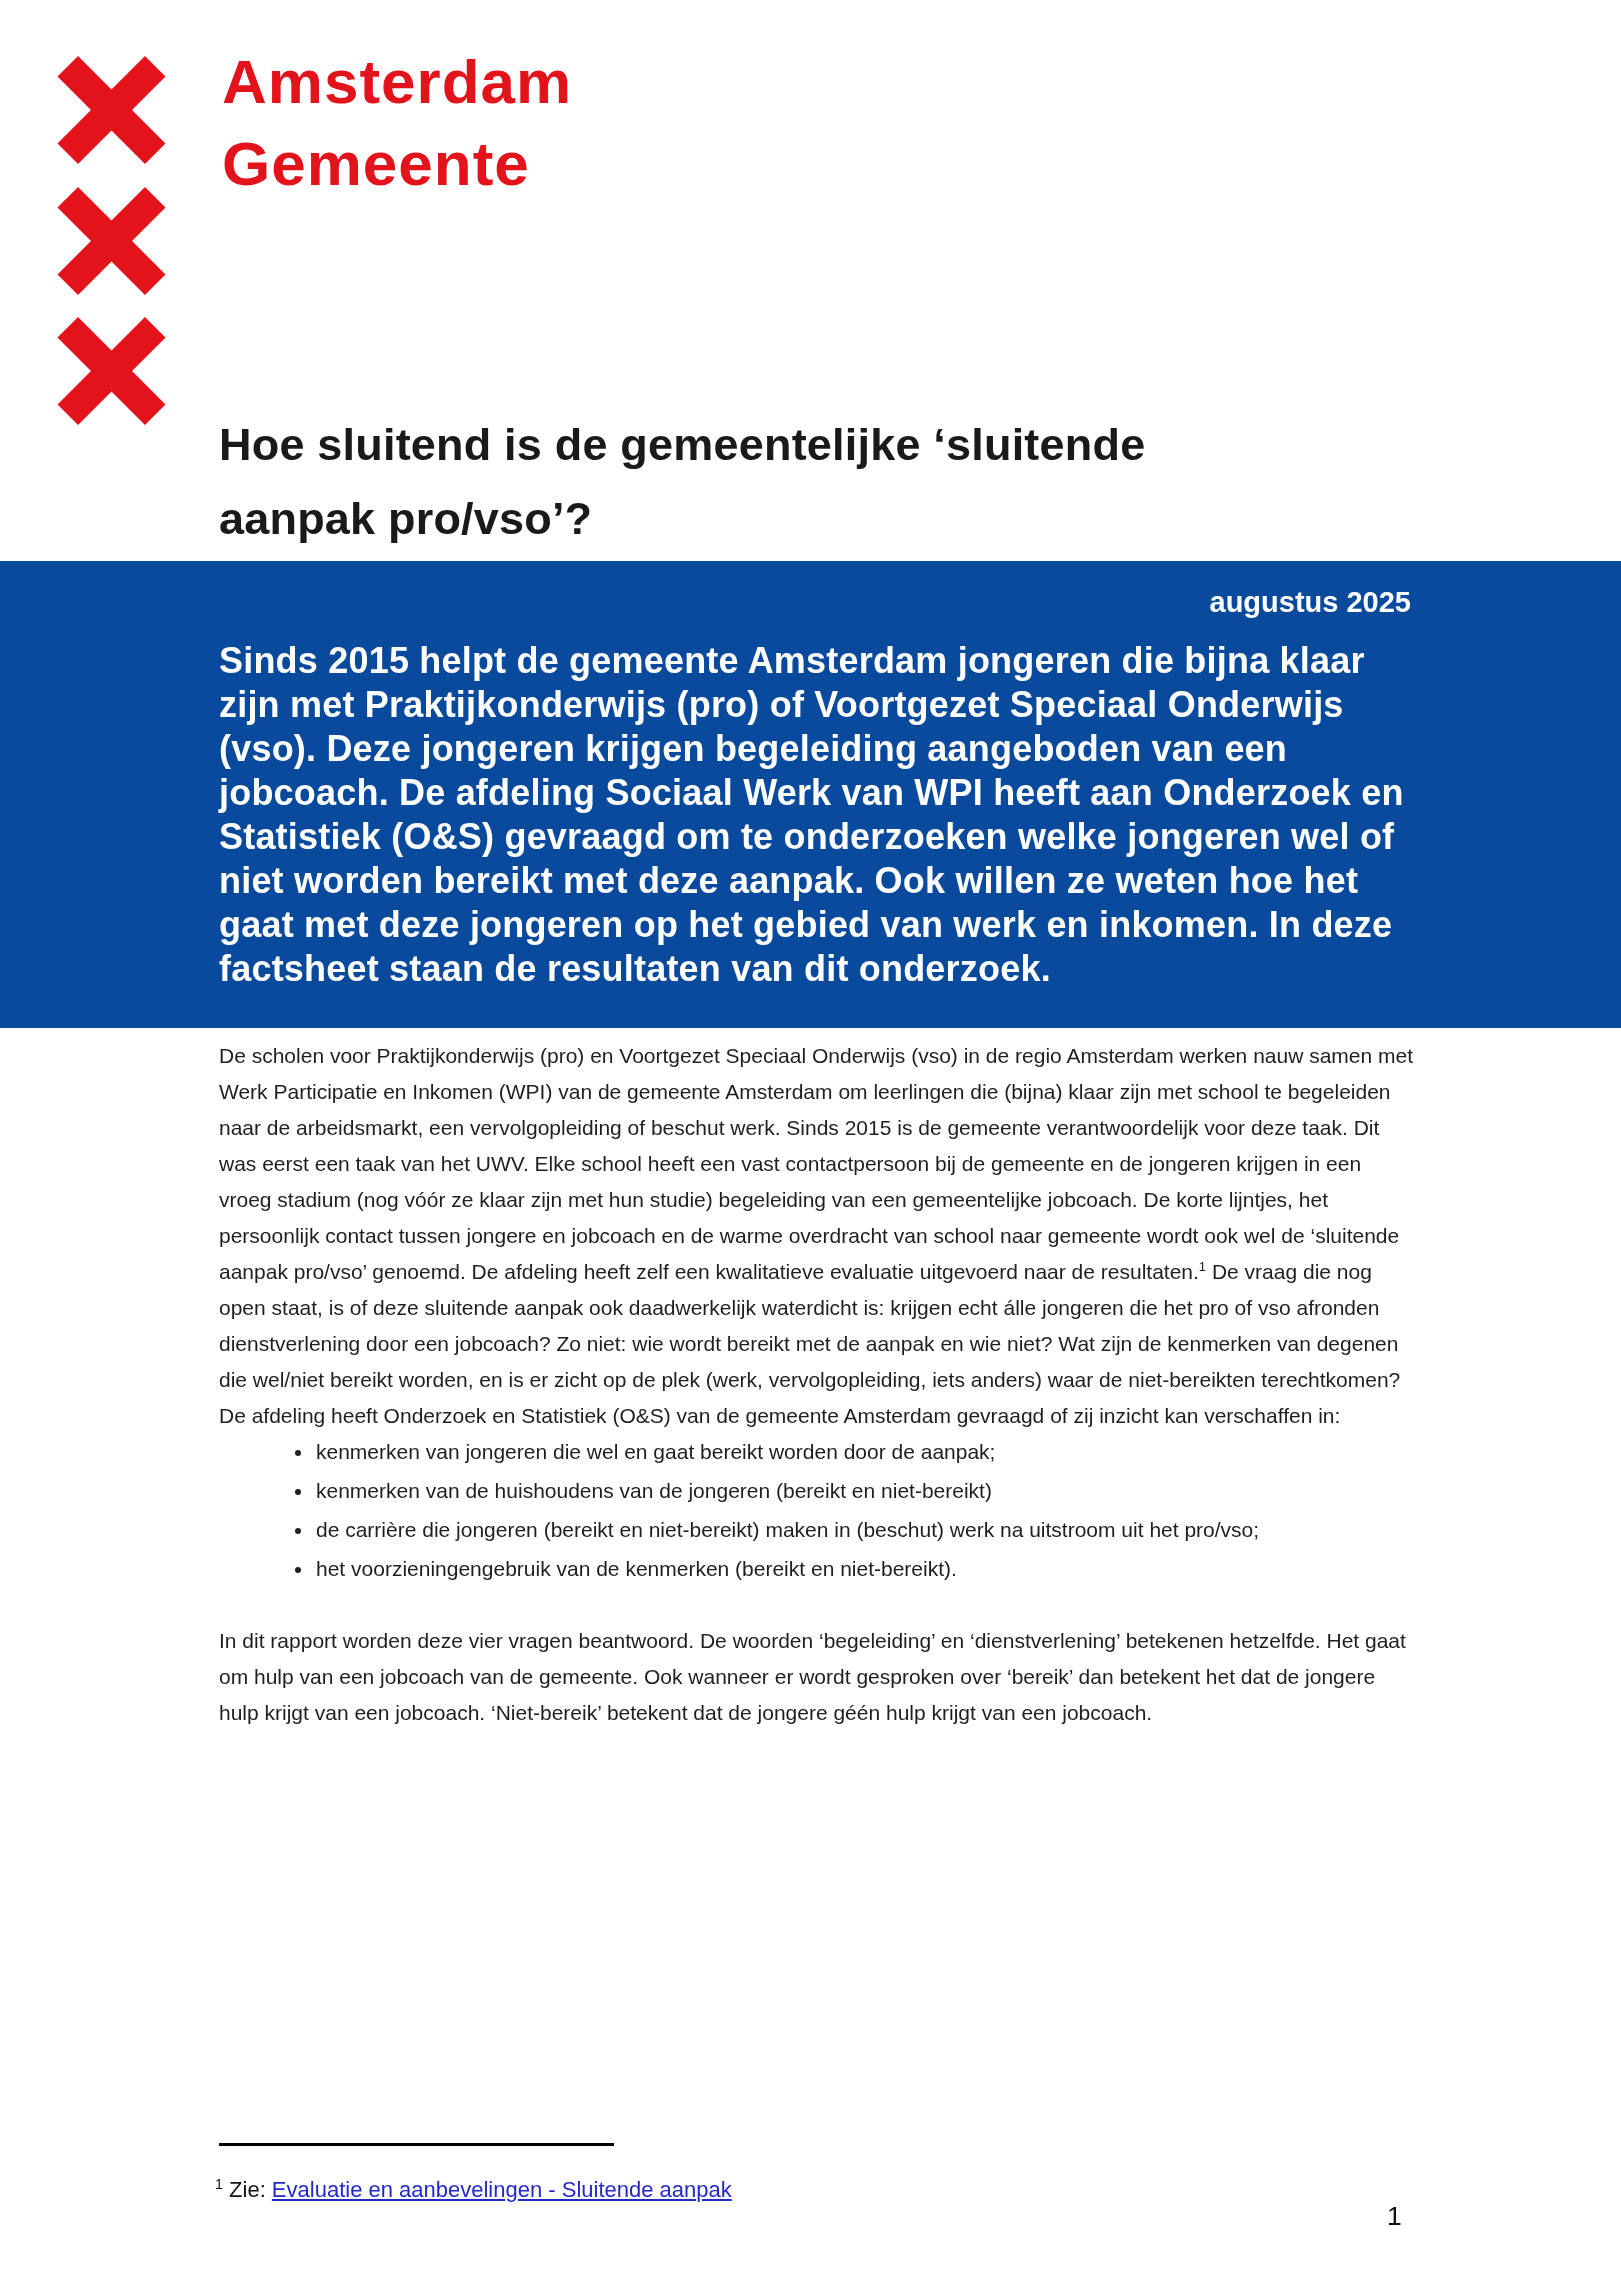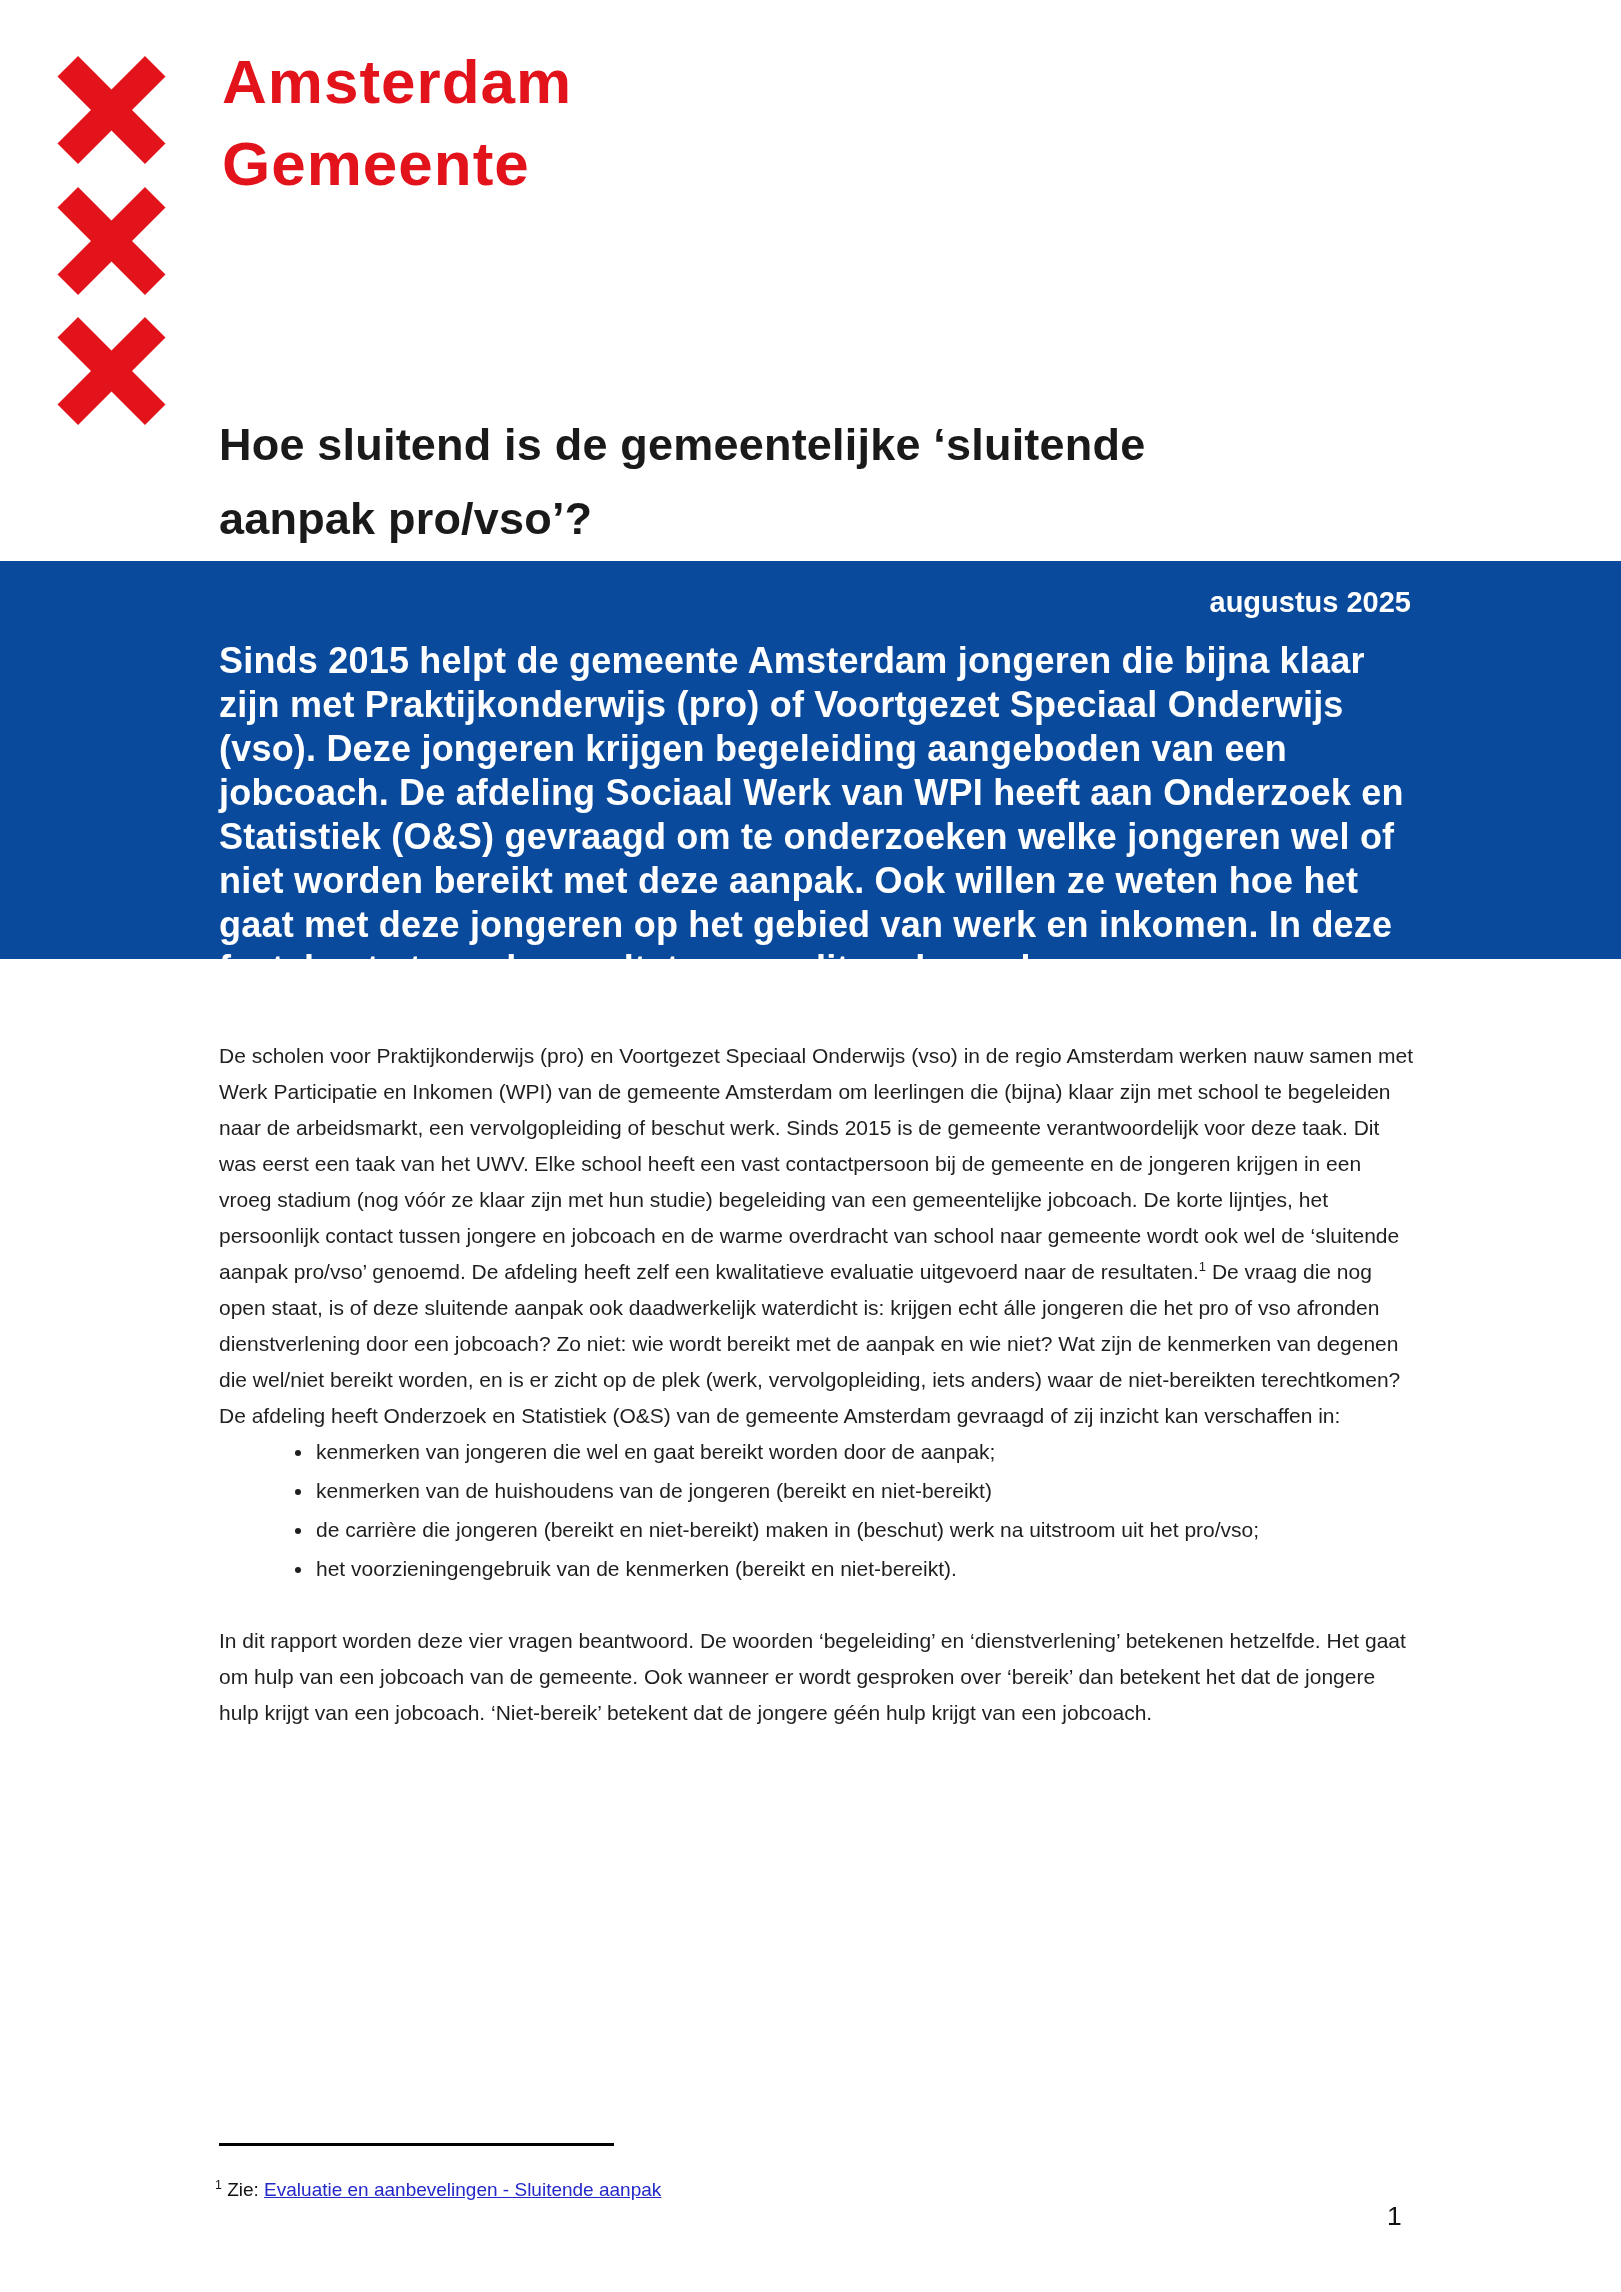--- a/index.html
+++ b/index.html
@@ -28,21 +28,21 @@
     line-height:82px;color:var(--brand_red);
   }
   
   .doc-title{
     position:absolute;left:219px;top:408px;width:1235px;
     font-size:45px;font-weight:700;line-height:74px;
     color:#1a1a1a;letter-spacing:0.2px;
   }
   
   .banner{
-    position:absolute;left:0;top:561px;width:1621px;height:398px;
+    position:absolute;left:0;top:561px;width:1621px;height:467px;
     background:var(--brand_blue);color:#ffffff;
     box-sizing:border-box;padding:23.5px 210px 0 219px;
   }
   .banner .date{
     text-align:right;font-size:29px;font-weight:700;line-height:35px;
   }
   .banner .lead{
     margin-top:19.6px;font-size:36px;font-weight:700;line-height:44px;
     letter-spacing:0.2px;
   }
@@ -58,21 +58,21 @@
   }
   ul.points li{margin:0 0 2.9px 0;padding-left:2px;}
   .par2{margin-top:36px !important;}
   
   .footnote-rule{
     position:absolute;left:219px;top:2143px;width:395px;height:2.9px;
     background:#000;
   }
   .footnote{
     position:absolute;left:215px;top:2174px;width:882px;
-    font-size:19px;line-height:31px;color:#111;
+    font-size:22px;line-height:31px;color:#111;
   }
   .footnote sup{font-size:0.65em;line-height:0;vertical-align:super;}
   .footnote a{
     color:var(--link_blue);text-decoration:underline;cursor:pointer;
   }
   .page-number{
     position:absolute;left:1387px;top:2201px;
     font-size:26.5px;color:#111;
   }
 </style>

